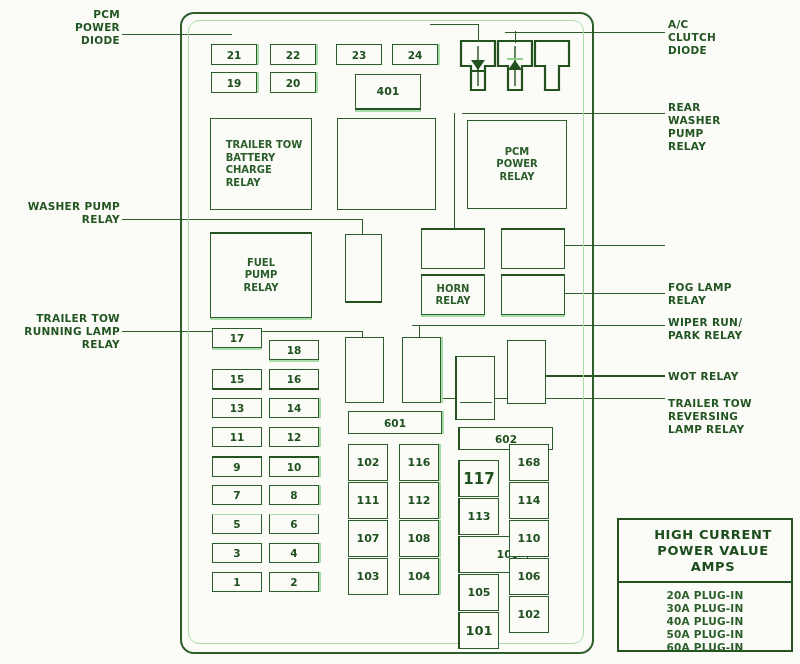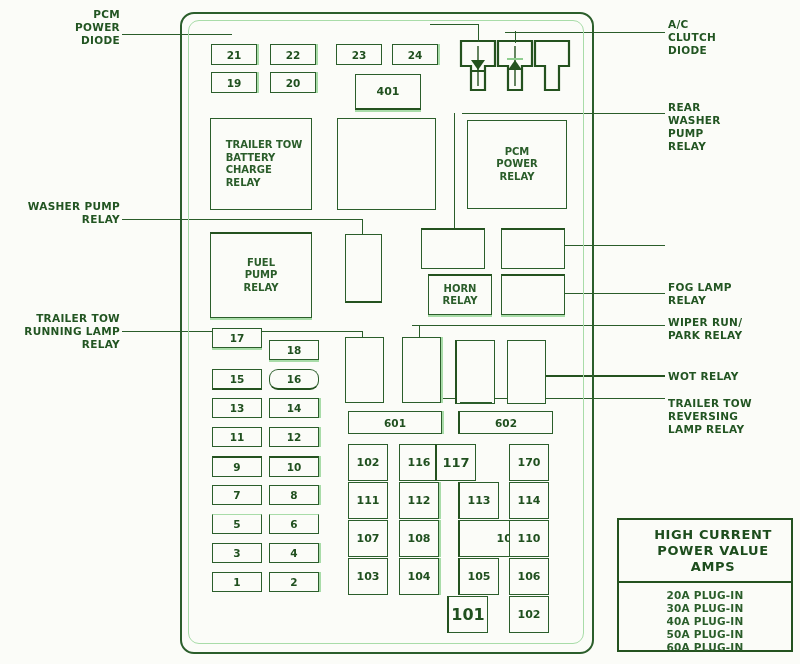--- a/index.html
+++ b/index.html
@@ -30,21 +30,21 @@
   .case.inner{border-width:1px;border-radius:11px;}
   .case.ltgreen{border-color:#a8dca8;}
 
   
   .bx{position:absolute;border:1px solid #2b5e2b;background:#fbfcf8;
       display:flex;align-items:center;justify-content:center;
       font-size:10.5px;font-weight:bold;color:#20501f;}
   .bx.sh{box-shadow:0 2px 0 0 #a8dca8;}
   .bx.shr{box-shadow:2px 0 0 0 #a8dca8;}
   .bx.bt{border-top:2px solid #24521f;}
-  .bx.bl{border-left:2px solid #24521f;}
+  .bx.bl{border-left:2px solid #24521f;margin-top:16px;}
   .bx.bb{border-bottom:2px solid #24521f;}
   .bx.tl{border-top:1px solid #a8dca8;}
   .relay-txt{font-size:10px;line-height:12.5px;text-align:center;
              font-weight:bold;color:#2a5d2a;white-space:pre;}
 
   
   .legend{position:absolute;border:2px solid #24521f;background:#fbfcf8;}
   .legend .hd{padding:7px 6px 6px;text-align:center;
               border-bottom:2px solid #24521f;}
   .legend .hd div{font-size:13px;font-weight:bold;letter-spacing:.6px;
@@ -170,21 +170,21 @@
     <span class="relay-txt">PCM
 POWER
 RELAY</span>
   </div>
   <div class="vline" style="left:454px;top:113px;height:115px;"></div>
 
   <div class="bx bt" style="left:421px;top:228px;width:62px;height:38px;"></div>
   <div class="bx bt" style="left:501px;top:228px;width:62px;height:38px;"></div>
 
   <div class="bx bt" style="left:421px;top:274px;width:62px;height:38px;
-              box-shadow:0 2px 0 0 #a8dca8;margin-left:7px;">
+              box-shadow:0 2px 0 0 #a8dca8;">
     <span class="relay-txt">HORN
 RELAY</span>
   </div>
   <div class="bx bt" style="left:501px;top:274px;width:62px;height:38px;
               box-shadow:0 2px 0 0 #a8dca8;"></div>
 
   <div class="bx" style="left:345px;top:337px;width:37px;height:64px;"></div>
   <div class="vline" style="left:362px;top:331px;height:7px;"></div>
 
   <div class="bx shr" style="left:402px;top:337px;width:37px;height:64px;"></div>
@@ -195,21 +195,21 @@
 
   <div class="bx shr" style="left:348px;top:411px;width:92px;height:21px;">601</div>
   <div class="bx bl" style="left:458px;top:411px;width:92px;height:21px;">602</div>
 
   <div style="position:absolute;left:210px;top:338px;"></div>
 
   <div class="bx sh" style="left:212px;top:328px;width:48px;height:18px;">17</div>
   <div class="bx sh" style="left:269px;top:340px;width:48px;height:18px;">18</div>
 
   <div class="bx bb" style="left:212px;top:369px;width:48px;height:18px;">15</div>
-  <div class="bx bb" style="left:269px;top:369px;width:48px;height:18px;border-radius:9px;">16</div>
+  <div class="bx bb" style="left:269px;top:369px;width:48px;height:18px;">16</div>
 
   <div class="bx" style="left:212px;top:398px;width:48px;height:18px;">13</div>
   <div class="bx shr" style="left:269px;top:398px;width:48px;height:18px;">14</div>
 
   <div class="bx" style="left:212px;top:427px;width:48px;height:18px;">11</div>
   <div class="bx shr" style="left:269px;top:427px;width:48px;height:18px;">12</div>
 
   <div class="bx bt" style="left:212px;top:456px;width:48px;height:18px;">9</div>
   <div class="bx bt shr" style="left:269px;top:456px;width:48px;height:18px;">10</div>
 
@@ -230,33 +230,33 @@
 
   <div class="bx" style="left:348px;top:482px;width:38px;height:35px;font-size:11px;">111</div>
   <div class="bx shr" style="left:399px;top:482px;width:38px;height:35px;font-size:11px;">112</div>
 
   <div class="bx" style="left:348px;top:520px;width:38px;height:35px;font-size:11px;">107</div>
   <div class="bx shr" style="left:399px;top:520px;width:38px;height:35px;font-size:11px;">108</div>
 
   <div class="bx" style="left:348px;top:558px;width:38px;height:35px;font-size:11px;">103</div>
   <div class="bx shr" style="left:399px;top:558px;width:38px;height:35px;font-size:11px;">104</div>
 
-  <div class="bx bl" style="left:435px;top:444px;width:38px;height:35px;font-size:13px;">117</div>
-  <div class="bx" style="left:509px;top:444px;width:38px;height:35px;font-size:11px;">170</div>
+  <div class="bx bl" style="left:458px;top:444px;width:38px;height:35px;font-size:15px;">117</div>
+  <div class="bx" style="left:509px;top:444px;width:38px;height:35px;font-size:11px;">168</div>
 
   <div class="bx bl" style="left:458px;top:482px;width:38px;height:35px;font-size:11px;">113</div>
   <div class="bx" style="left:509px;top:482px;width:38px;height:35px;font-size:11px;">114</div>
 
   <div class="bx bl" style="left:458px;top:520px;width:38px;height:35px;font-size:11px;padding-left:29px;">109</div>
   <div class="bx" style="left:509px;top:520px;width:38px;height:35px;font-size:11px;">110</div>
 
   <div class="bx bl" style="left:458px;top:558px;width:38px;height:35px;font-size:11px;">105</div>
   <div class="bx" style="left:509px;top:558px;width:38px;height:35px;font-size:11px;">106</div>
 
-  <div class="bx bl" style="left:447px;top:596px;width:38px;height:35px;font-size:16px;">101</div>
+  <div class="bx bl" style="left:458px;top:596px;width:38px;height:35px;font-size:13px;">101</div>
   <div class="bx" style="left:509px;top:596px;width:38px;height:35px;font-size:11px;">102</div>
 
   <div class="ldr" style="left:460px;top:402px;width:32px;"></div>
 
   <div class="legend" style="left:617px;top:518px;width:172px;height:130px;">
     <div class="hd">
       <div>HIGH CURRENT</div>
       <div>POWER VALUE AMPS</div>
     </div>
     <div class="bd">

